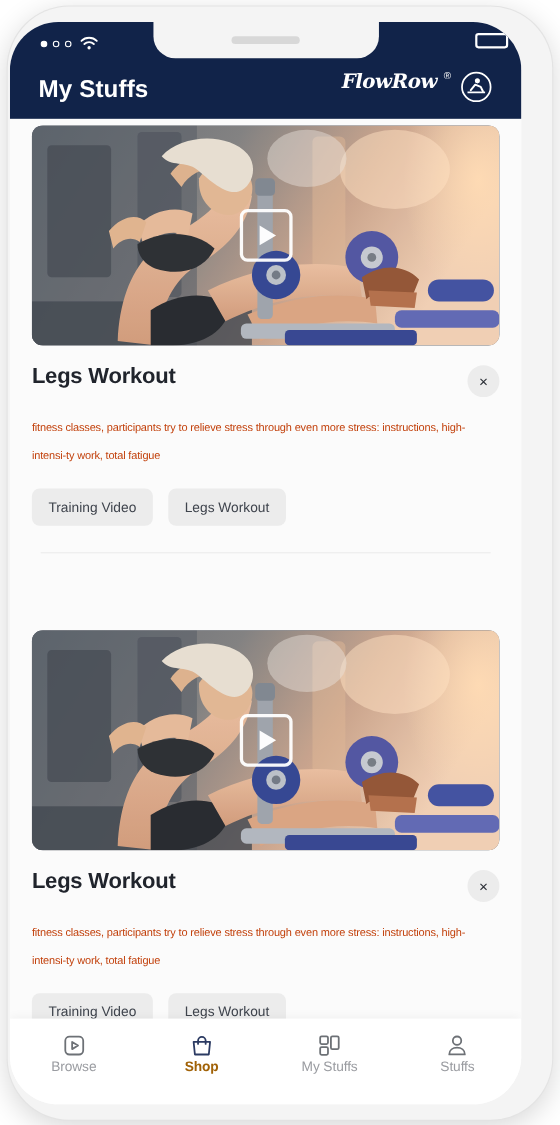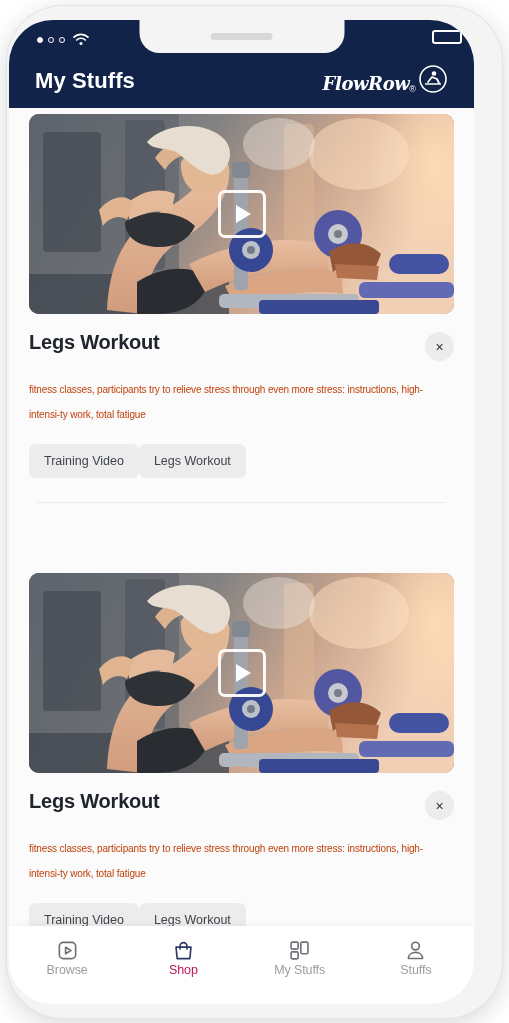--- a/index.html
+++ b/index.html
@@ -55,21 +55,21 @@
   
   .app-header{
     position:absolute; left:0; top:0; width:100%; height:88px;
     background:#112349; z-index:20;
     display:flex; align-items:flex-end; justify-content:space-between;
     padding:0 26px 14px 26px;
   }
   .app-title{
     color:#ffffff; font-size:22px; font-weight:bold; letter-spacing:.1px;
   }
-  .brand{ display:flex; align-items:flex-end; gap:0; }
+  .brand{ display:flex; align-items:flex-start; gap:6px; }
   .brand-word{
     color:#fff; font-size:18px; font-family:"DejaVu Serif", serif;
     font-style:italic; font-weight:bold; letter-spacing:-.4px;
   }
   .brand-reg{ color:#fff; font-size:9px; vertical-align:super; }
   .brand-mark{ margin-left:2px; display:block; }
 
   
   .content{
     position:absolute; left:0; top:88px; right:0; bottom:0;
@@ -109,21 +109,21 @@
     width:29px; height:29px; border-radius:50%;
     background:#ececec; border:none;
     display:flex; align-items:center; justify-content:center;
     color:#2d3138; font-size:14px; flex:none; margin-top:1px;
   }
   .card-desc{
     margin-top:16px; font-size:10px; line-height:25px;
     color:#c2410c; letter-spacing:-.15px;
     max-width:400px;
   }
-  .tags{ display:flex; margin-top:17px; }
+  .tags{ display:flex; gap:14px; margin-top:17px; }
   .tag{
     background:#ececec; border:none; border-radius:7px;
     padding:10px 15px; font-size:12.5px; color:#3f444d;
     font-family:"Liberation Sans", sans-serif;
   }
   .divider{
     height:1px; background:#ebebeb; margin:24px 8px 0 8px;
   }
   .gap{ height:58px; }
 
@@ -132,21 +132,21 @@
     position:absolute; left:0; right:0; bottom:0; height:78px;
     background:#ffffff; z-index:25;
     display:flex; align-items:flex-start; padding-top:13px;
     box-shadow:0 -2px 8px rgba(0,0,0,.04);
   }
   .nav-item{
     flex:1; display:flex; flex-direction:column;
     align-items:center; gap:1px; background:none; border:none;
   }
   .nav-label{ font-size:12.5px; color:#9a9ca1; letter-spacing:-.1px; }
-  .nav-item.active .nav-label{ color:#be185d; font-weight:normal; }
+  .nav-item.active .nav-label{ color:#a16207; font-weight:bold; }
   .nav-ico{ display:block; }
 </style>
 </head>
 <body>
 
 <div class="phone-frame">
   <div class="phone-screen">
 
     <div class="app-header">
       <div class="app-title">My Stuffs</div>

